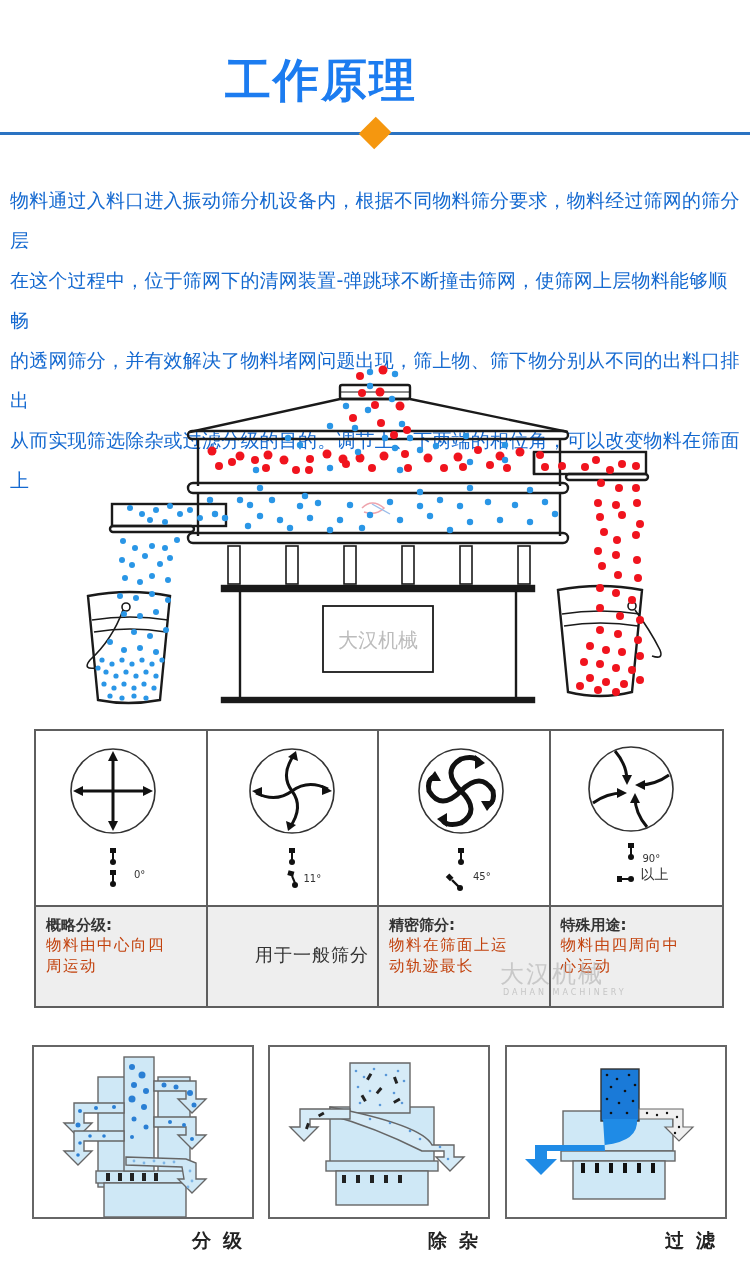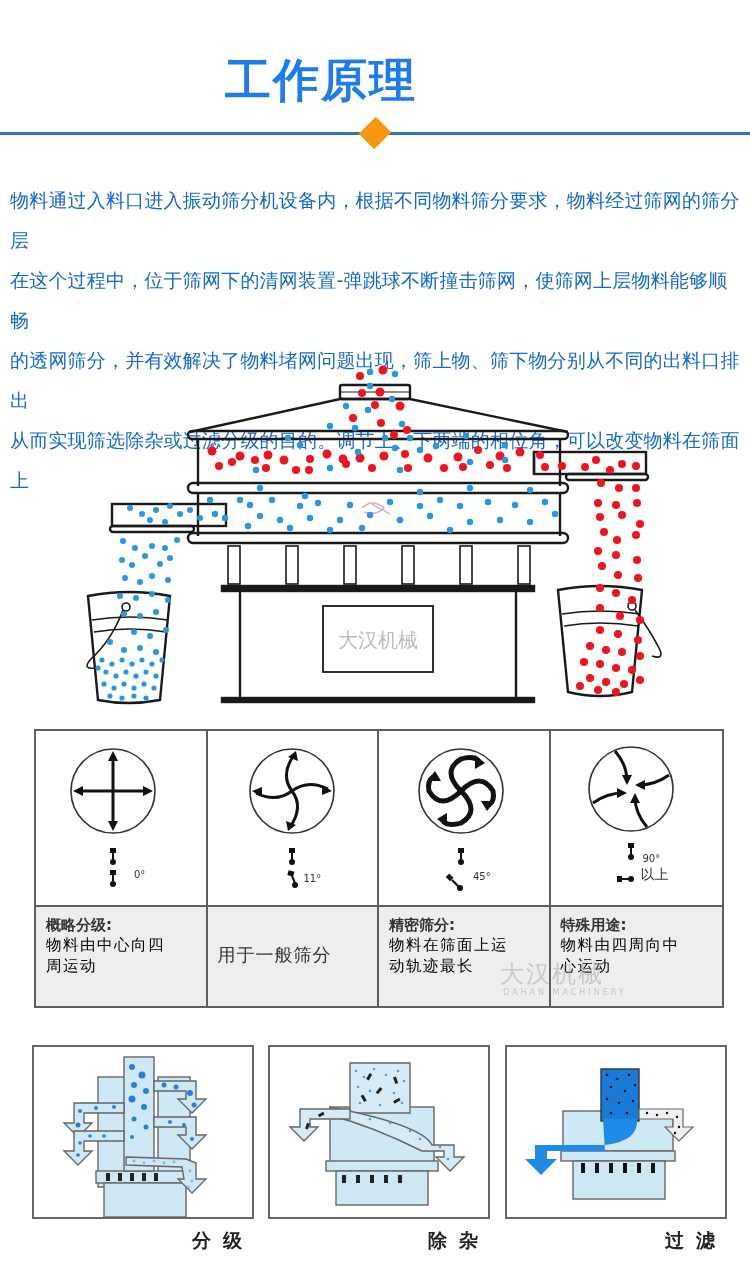--- a/index.html
+++ b/index.html
@@ -28,22 +28,22 @@
   .mode-grid {
     position: absolute; top: 729px; left: 34px; width: 690px; height: 279px;
     border: 2px solid #5e5e5e; display: grid;
     grid-template-columns: repeat(4, 1fr); grid-template-rows: 176px 1fr;
   }
   .mode-cell-top { border-right: 2px solid #5e5e5e; border-bottom: 2px solid #5e5e5e; position: relative; background: #fff; }
   .mode-cell-bot { border-right: 2px solid #5e5e5e; background: #eeeeee; padding: 8px 8px 0 10px; position: relative; }
   .mode-cell-top:nth-child(4), .mode-cell-bot:nth-child(8) { border-right: none; }
   .mode-cell-top svg { position: absolute; left: 0; top: 0; }
   .mode-title { font-size: 15px; font-weight: bold; color: #333; line-height: 20px; }
-  .mode-desc { font-size: 15.5px; color: #000000; line-height: 21px; letter-spacing: 1.5px; }
-  .mode-desc-center { font-size: 18px; color: #333; line-height: 80px; text-align: left; letter-spacing: 1px; }
+  .mode-desc { font-size: 15.5px; color: #c2410c; line-height: 21px; letter-spacing: 1.5px; }
+  .mode-desc-center { font-size: 18px; color: #333; line-height: 80px; text-align: right; letter-spacing: 1px; }
   .angle-label { position: absolute; font-size: 10px; color: #333; line-height: 15px; }
   .watermark {
     position: absolute; left: 500px; top: 958px; font-size: 24px; color: rgba(170,170,170,0.55);
     letter-spacing: 2px; pointer-events: none;
   }
   .watermark-sub {
     position: absolute; left: 495px; top: 988px; font-size: 8px; color: rgba(170,170,170,0.6);
     letter-spacing: 3px; pointer-events: none; margin-left: 8px;
   }
 

